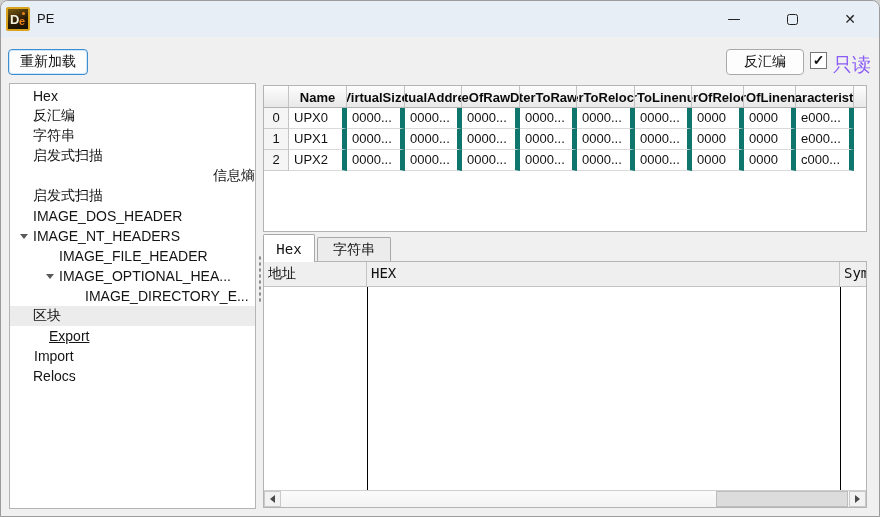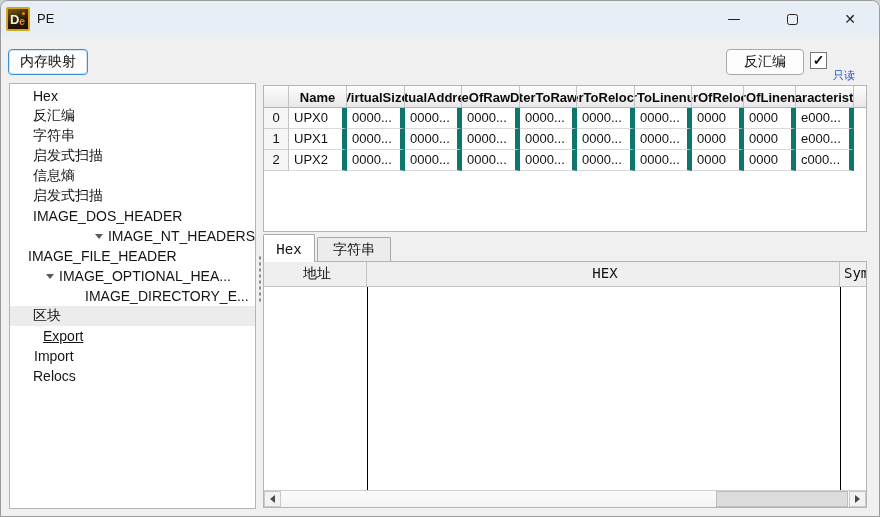--- a/index.html
+++ b/index.html
@@ -34,21 +34,21 @@
     position:absolute; height:26px; background:#fdfdfd; border:1px solid #a9a9a9;
     border-radius:4px; font-size:14px; color:#111; display:flex; align-items:center; justify-content:center;
   }
   #reload-btn { left:7px; top:12px; width:80px; border:1px solid #3d8fd1; box-shadow:inset 0 0 0 1px #cfe6f8; }
   #disasm-btn { left:725px; top:12px; width:78px; }
   #readonly-box {
     position:absolute; left:809px; top:15px; width:17px; height:17px;
     background:#fff; border:1px solid #777; display:flex; align-items:center; justify-content:center;
   }
   #readonly-box .check { font-size:14px; font-weight:bold; color:#111; line-height:1; margin-top:-2px; }
-  #readonly-label { position:absolute; left:832px; top:15px; font-size:11px; color:#1d4ed8;margin-top:16px; }
+  #readonly-label { position:absolute; left:832px; top:15px; font-size:19px; color:#8b5cf6; }
 
   
   #tree-panel {
     position:absolute; left:8px; top:82px; width:247px; height:426px;
     background:#fff; border:1px solid #b4b4b4; overflow:hidden; padding-top:2px;
   }
   .tree-row { display:flex; align-items:center; height:20px; font-size:14px; color:#141414; white-space:nowrap; }
   .tree-row.selected { background:#ececec; }
   .arrow-slot { width:18px; flex-shrink:0; display:flex; align-items:center; justify-content:center; }
   .tri-down { width:0; height:0; border-left:4px solid transparent; border-right:4px solid transparent; border-top:5px solid #5a5a5a; }
@@ -90,21 +90,21 @@
   .tab {
     border:1px solid #a8a8a8; border-bottom:none; border-radius:2px 2px 0 0;
     display:flex; align-items:center; justify-content:center; font-size:14px; color:#111;
   }
   .tab.active { width:52px; height:28px; background:#fff; position:relative; z-index:3; font-family:"DejaVu Sans Mono",monospace; }
   .tab.inactive { width:74px; height:25px; background:#ececec; margin-left:2px; }
 
   #hex-frame {
     position:absolute; left:262px; top:260px; width:604px; height:247px;
     background:#fff; border:1px solid #b4b4b4; z-index:2;
-    display:flex; flex-direction:column; font-family:"DejaVu Sans Mono",monospace;text-align:center;
+    display:flex; flex-direction:column; font-family:"DejaVu Sans Mono",monospace;
   }
   #hex-header { display:flex; height:25px; flex-shrink:0; }
   .hex-th {
     background:#efefef; border-right:1px solid #c3c3c3; border-bottom:1px solid #c3c3c3;
     font-size:14px; color:#111; padding:3px 0 0 4px; overflow:hidden; white-space:nowrap; flex-shrink:0;
   }
   #hex-th-addr { width:103px; }
   #hex-th-hex { flex:1; }
   #hex-th-sym { width:26px; border-right:none; }
   #hex-body { position:relative; flex:1; background:#fff; }
@@ -137,21 +137,21 @@
       <div class="win-btn">
           <span class="glyph-max"></span>
         </div>
       <div class="win-btn">
           <span class="glyph-close">✕</span>
         </div>
     </div>
   </div>
 
   <div id="toolbar">
-    <div class="btn" id="reload-btn">内存映射</div>
+    <div class="btn" id="reload-btn">重新加载</div>
     <div class="btn" id="disasm-btn">反汇编</div>
     <div id="readonly-box">
       <span class="check">✓</span>
     </div>
     <span id="readonly-label">只读</span>
   </div>
 
   <div id="tree-panel">
       <div class="tree-row" style="padding-left: 5px;">
         <span class="arrow-slot"></span>
@@ -162,57 +162,57 @@
         <span>反汇编</span>
       </div>
       <div class="tree-row" style="padding-left: 5px;">
         <span class="arrow-slot"></span>
         <span>字符串</span>
       </div>
       <div class="tree-row" style="padding-left: 5px;">
         <span class="arrow-slot"></span>
         <span>启发式扫描</span>
       </div>
-      <div class="tree-row" style="padding-left: 5px;">
+      <div class="tree-row" style="padding-left: 5px; justify-content: flex-end;">
         <span class="arrow-slot"></span>
         <span>信息熵</span>
       </div>
       <div class="tree-row" style="padding-left: 5px;">
         <span class="arrow-slot"></span>
         <span>启发式扫描</span>
       </div>
       <div class="tree-row" style="padding-left: 5px;">
         <span class="arrow-slot"></span>
         <span>IMAGE_DOS_HEADER</span>
       </div>
-      <div class="tree-row" style="padding-left: 5px; justify-content: flex-end;">
+      <div class="tree-row" style="padding-left: 5px;">
         <span class="arrow-slot">
           <span class="tri-down"></span>
         </span>
         <span>IMAGE_NT_HEADERS</span>
       </div>
-      <div class="tree-row" style="">
+      <div class="tree-row" style="padding-left: 31px;">
         <span class="arrow-slot"></span>
         <span>IMAGE_FILE_HEADER</span>
       </div>
       <div class="tree-row" style="padding-left: 31px;">
         <span class="arrow-slot">
           <span class="tri-down"></span>
         </span>
         <span>IMAGE_OPTIONAL_HEA...</span>
       </div>
       <div class="tree-row" style="padding-left: 57px;">
         <span class="arrow-slot"></span>
         <span>IMAGE_DIRECTORY_E...</span>
       </div>
       <div class="tree-row selected" style="padding-left: 5px;">
         <span class="arrow-slot"></span>
         <span>区块</span>
       </div>
-      <div class="tree-row" style="padding-left: 15px; text-decoration: underline;">
+      <div class="tree-row" style="padding-left: 21px; text-decoration: underline;">
         <span class="arrow-slot"></span>
         <span>Export</span>
       </div>
       <div class="tree-row" style="padding-left: 6px;">
         <span class="arrow-slot"></span>
         <span>Import</span>
       </div>
       <div class="tree-row" style="padding-left: 5px;">
         <span class="arrow-slot"></span>
         <span>Relocs</span>

